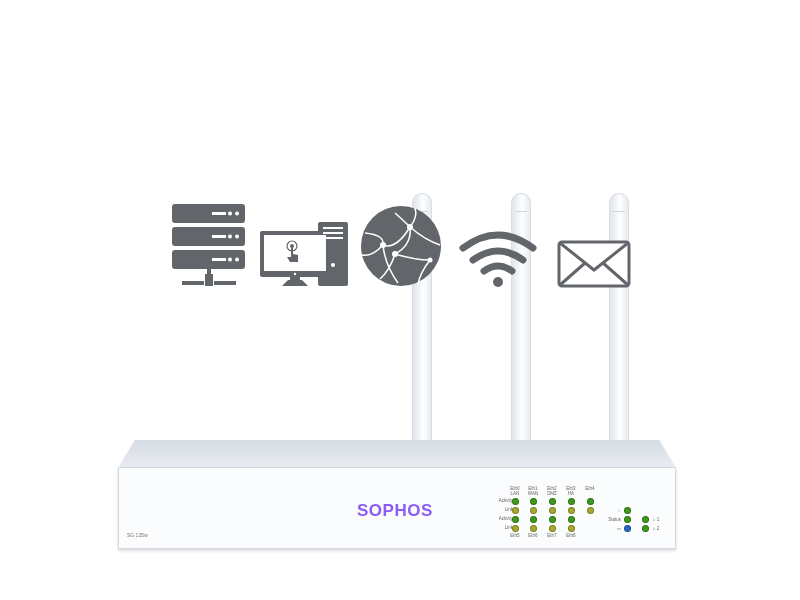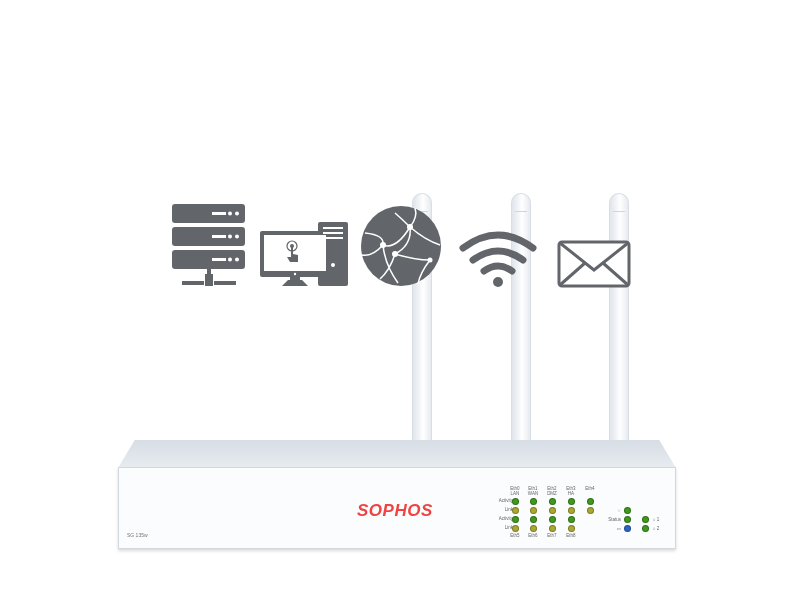--- a/index.html
+++ b/index.html
@@ -8,21 +8,21 @@
   .antenna { position:absolute; width:20px; border-radius:10px 10px 2px 2px;
     background:linear-gradient(90deg,#dde3ea 0%,#f4f6f8 40%,#ffffff 55%,#e3e8ee 100%);
     box-shadow: inset 0 0 0 1px #d9dee5; }
   .antenna .tip { position:absolute; left:4px; top:6px; width:12px; height:12px; border-bottom:1px solid #cfd5dc; }
   .device-top { position:absolute; left:118px; top:440px; width:558px; height:28px;
     background:linear-gradient(180deg,#d7dde5 0%, #e8ecf1 100%);
     clip-path: polygon(3% 0, 97% 0, 100% 100%, 0 100%); }
   .device-front { position:absolute; left:118px; top:467px; width:558px; height:82px;
     background:#fbfcfd; border:1px solid #d3d8de; box-sizing:border-box;
     box-shadow: 0 2px 3px rgba(0,0,0,0.15); }
-  .logo { position:absolute; left:238px; top:33px; font-size:17px; font-weight:bold; color:#ef4444; letter-spacing:0.5px;font-style:italic; }
+  .logo { position:absolute; left:238px; top:33px; font-size:17px; font-weight:bold; color:#8b5cf6; letter-spacing:0.5px; }
   .model { position:absolute; left:8px; top:64px; font-size:5px; color:#777; }
   .lbl { position:absolute; font-size:4.5px; color:#666; text-align:center; line-height:5px; }
   .rowlbl { position:absolute; font-size:4.5px; color:#666; text-align:right; width:30px; }
   .led { position:absolute; width:5px; height:5px; border-radius:50%; }
   .g { background:#3f9a1c; box-shadow:0 0 0 1px #2c6f14; }
   .y { background:#a9a832; box-shadow:0 0 0 1px #7d7c20; }
   .b { background:#2b66c4; box-shadow:0 0 0 1px #1a4a96; }
   .icon-grey { fill:#62666b; }
 </style>
 </head>

